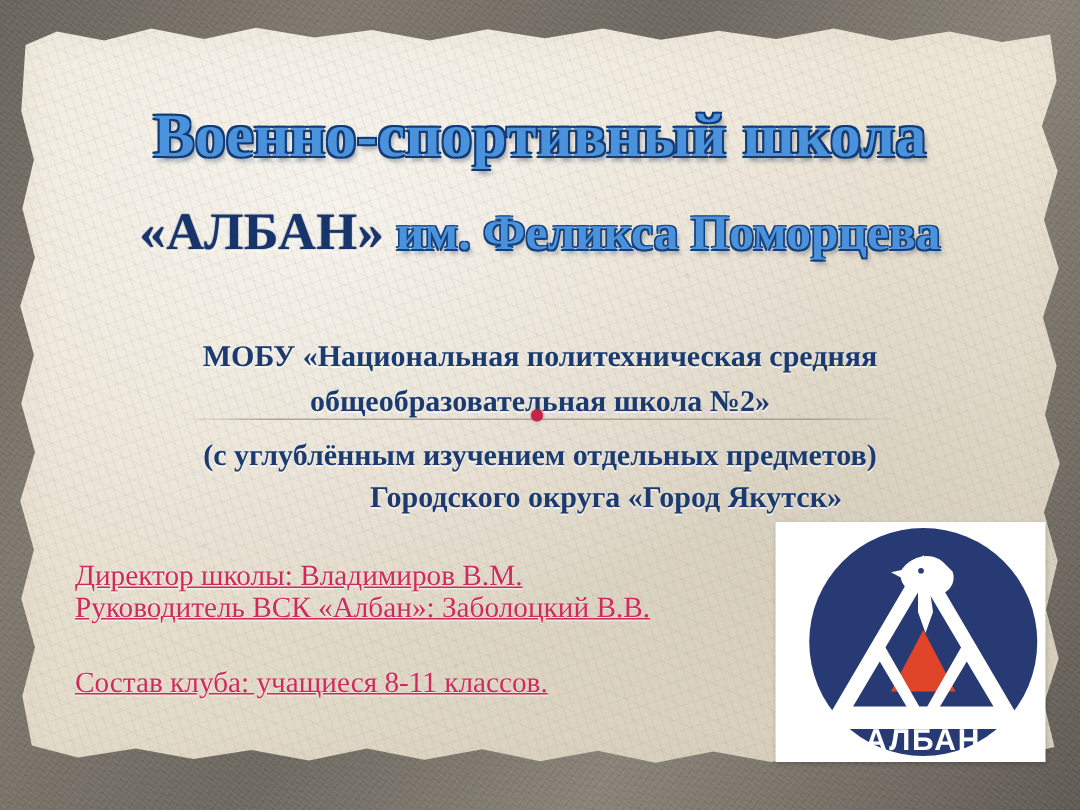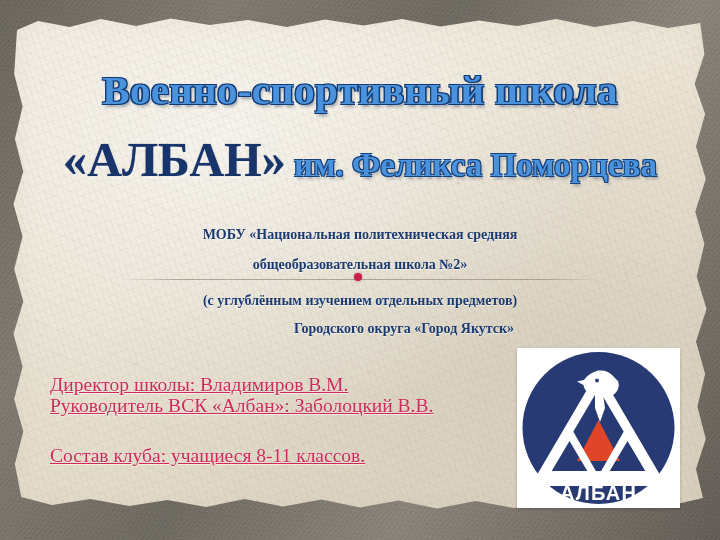--- a/index.html
+++ b/index.html
@@ -86,34 +86,34 @@
   #title-1{
     top:70px;font-size:41px;letter-spacing:.3px;
     color:#4b92dc;
     text-shadow:
       -1.3px -1.3px 0 #123b75, 1.3px -1.3px 0 #123b75,
       -1.3px  1.3px 0 #123b75, 1.3px  1.3px 0 #123b75,
        0 0 1px #123b75, 2px 3px 3px rgba(20,45,85,.40);
   }
   #title-2{top:136px;font-size:37px;}
   #title-2 .alban{
-    color:#17356b;font-size:48px;letter-spacing:.2px;
+    color:#17356b;font-size:35px;letter-spacing:.2px;
     text-shadow:1px 2px 2px rgba(255,255,255,.55), 0 0 1px #0e2550;
   }
   #title-2 .imeni{
     color:#4b92dc;font-size:33px;margin-left:8px;
     text-shadow:
       -1px -1px 0 #15407c, 1px -1px 0 #15407c,
       -1px  1px 0 #15407c, 1px  1px 0 #15407c,
        2px 3px 3px rgba(20,45,85,.35);
   }
 
   .sub-line{
     position:absolute;left:0;width:720px;text-align:center;
-    color:#1b3b70;font-weight:bold;font-size:14px;line-height:1;
+    color:#1b3b70;font-weight:bold;font-size:20px;line-height:1;
     white-space:nowrap;
     text-shadow:0 1px 0 rgba(255,255,255,.60);
   }
   #sub-1{top:228px;}
   #sub-2{top:258px;}
   #sub-3{top:294px;}
   #sub-4{top:322px;margin-left:44px;}
 
   #divider{
     position:absolute;left:120px;top:279px;width:480px;height:1px;
@@ -135,20 +135,21 @@
   }
   #body-1{top:375px;}
   #body-2{top:396px;}
   #body-3{top:446px;}
 
   
   #logo{
     position:absolute;left:517px;top:348px;width:163px;height:160px;
     background:#ffffff;
     box-shadow:0 1px 3px rgba(0,0,0,.22);
+    padding-left:17px;
   }
   #logo svg{display:block;width:163px;height:160px;}
 </style>
 </head>
 <body>
 
 <div id="slide">
 
   <div id="stone-grain"></div>
 

